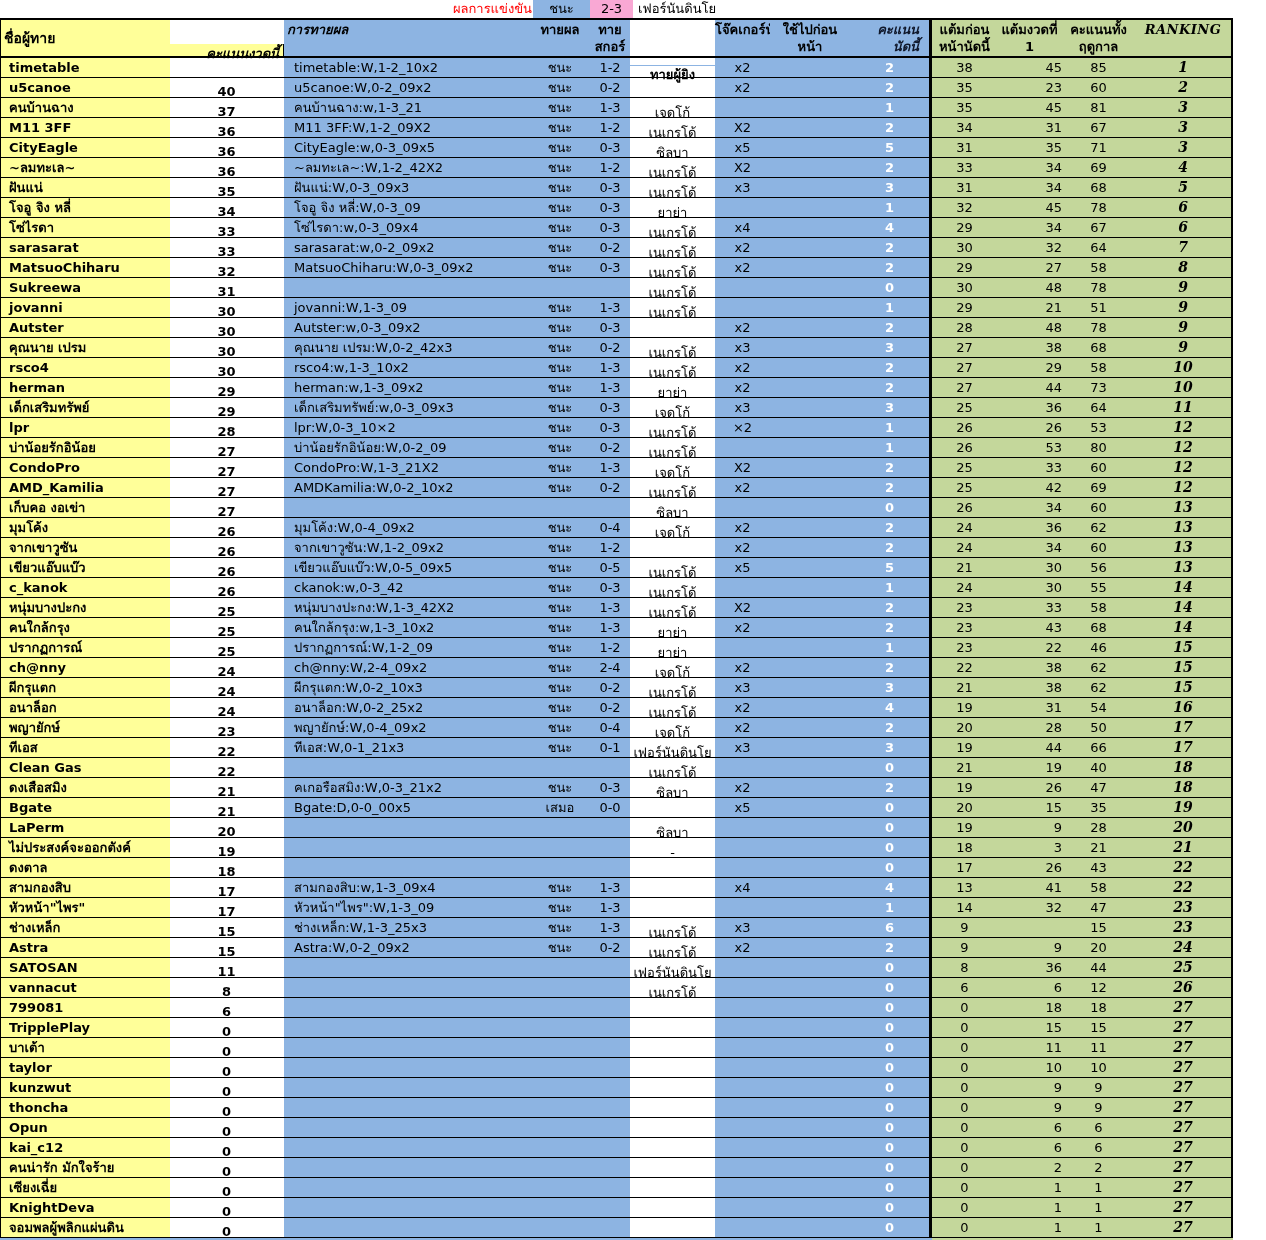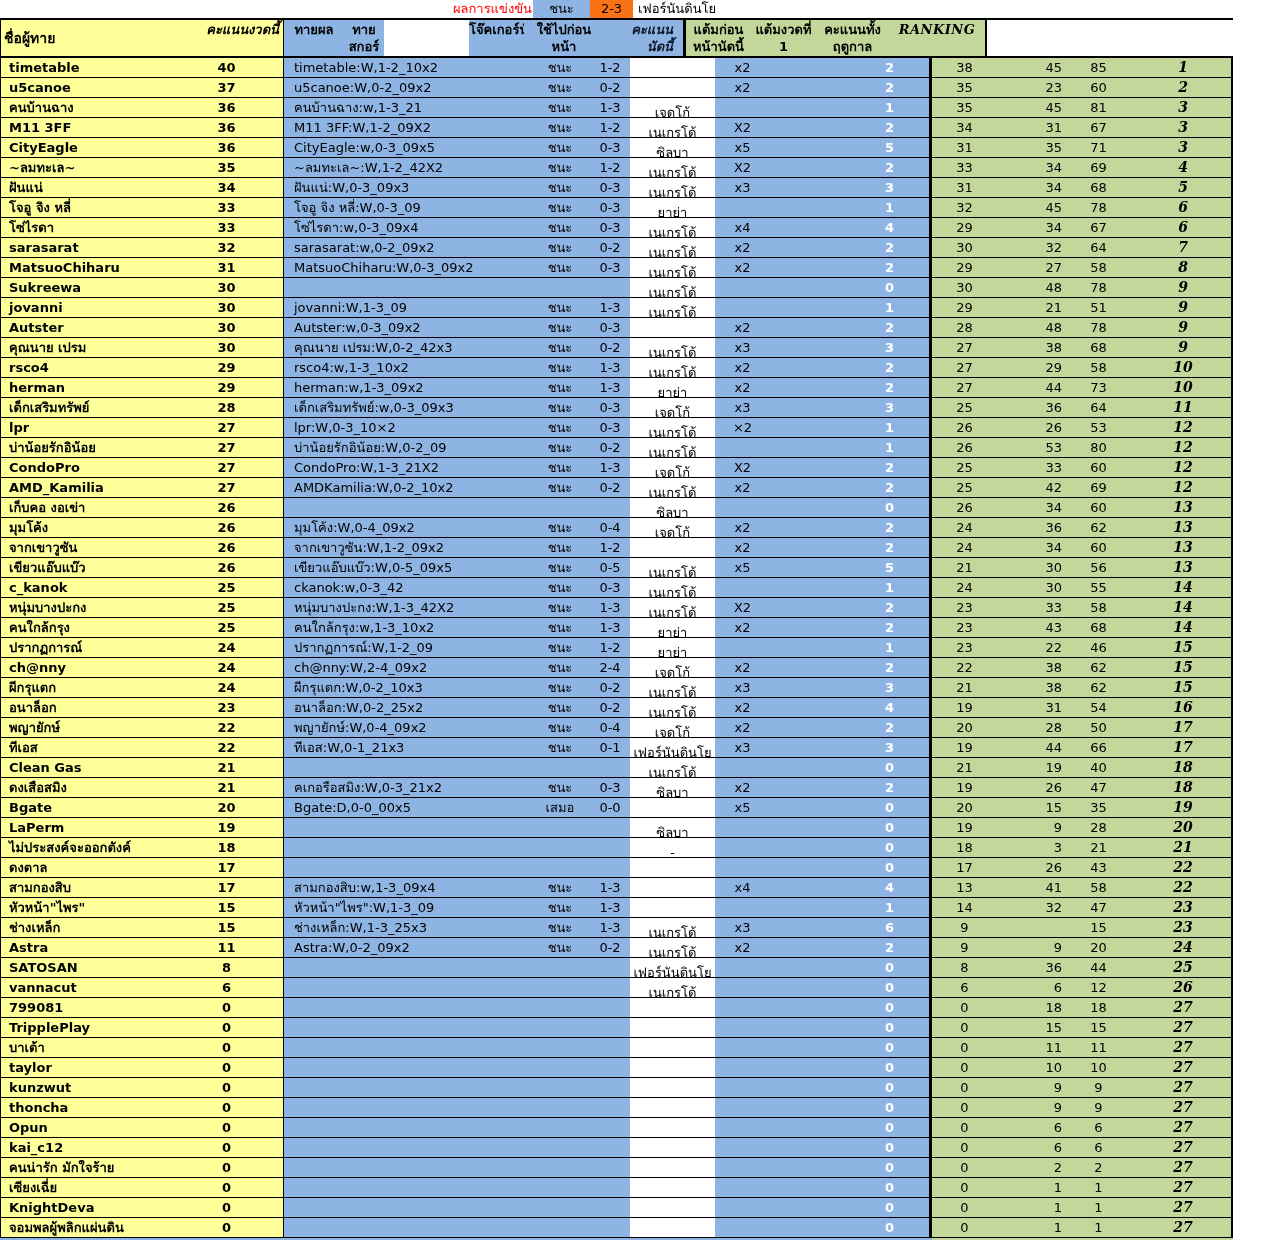--- a/index.html
+++ b/index.html
@@ -4,34 +4,34 @@
 <style>
   html,body{margin:0;padding:0;background:#fff;}
   .sheet{
     position:relative;width:1266px;height:1240px;background:#fff;overflow:hidden;
     font-family:"DejaVu Sans",sans-serif;color:#000;
   }
   
   .title-row{position:relative;height:18px;width:1266px;font-size:13px;line-height:18px;}
   .t-label{position:absolute;left:300px;width:232px;text-align:right;color:#FF0000;white-space:nowrap;}
   .t-result{position:absolute;left:533px;width:57px;background:#8DB4E2;text-align:center;}
-  .t-score{position:absolute;left:590px;width:43px;background:#f97316;text-align:center;}
+  .t-score{position:absolute;left:590px;width:43px;background:#f9a8d4;text-align:center;}
   .t-scorer{position:absolute;left:638px;width:120px;text-align:left;white-space:nowrap;}
   
   .table{width:1233px;border-top:2px solid #000;border-left:1px solid #000;box-sizing:border-box;}
   .hrow{display:flex;height:38px;border-bottom:2px solid #000;box-sizing:border-box;}
   .row{display:flex;height:20px;border-bottom:1px solid #000;box-sizing:border-box;}
   .cell{box-sizing:border-box;font-size:13px;line-height:19px;white-space:nowrap;overflow:visible;}
   .hcell{box-sizing:border-box;font-size:13px;line-height:17px;padding-top:1px;font-weight:bold;white-space:nowrap;}
   .c-yellow{background:#FFFF99;}
   .c-blue{background:#8DB4E2;}
   .c-green{background:#C4D79B;}
   
   .c-name{width:169px;padding-left:8px;text-align:left;}
-  .c-rpts{width:114px;border-right:1px solid #000;text-align:center;}
+  .c-rpts{width:114px;border-right:1px solid #000;text-align:center;margin-top:24px;}
   .c-pred{width:246px;padding-left:10px;text-align:left;}
   .c-res{width:60px;text-align:center;}
   .c-score{width:40px;text-align:center;}
   .c-scorer{width:85px;text-align:center;margin-top:45px;}
   .c-joker{width:55px;text-align:center;}
   .c-used{width:80px;text-align:center;}
   .c-mpts{width:82px;border-right:3px solid #000;text-align:center;}
   .c-g1{width:65px;text-align:center;}
   .c-g2{width:65px;text-align:right;}
   .c-g3{width:73px;text-align:center;}
@@ -65,20 +65,23 @@
 
   <div class="table">
 
     <div class="hrow">
       <div class="hcell c-name c-yellow h-left" style="font-size:14px;line-height:34px;">
         <span>ชื่อผู้ทาย</span>
       </div>
       <div class="hcell c-rpts c-yellow h-right italic" style="line-height:17px;">
         <span class="hline">คะแนนงวดนี้</span>
       </div>
+      <div class="hcell c-pred c-blue h-left italic">
+        <span class="hline">การทายผล</span>
+      </div>
       <div class="hcell c-res c-blue h-center">
         <span class="hline">ทายผล</span>
       </div>
       <div class="hcell c-score c-blue h-center">
         <span class="hline">ทาย</span>
         <span class="hline">สกอร์</span>
       </div>
       <div class="hcell c-scorer c-blue h-center">
         <span class="hline">ทายผู้ยิง</span>
       </div>

